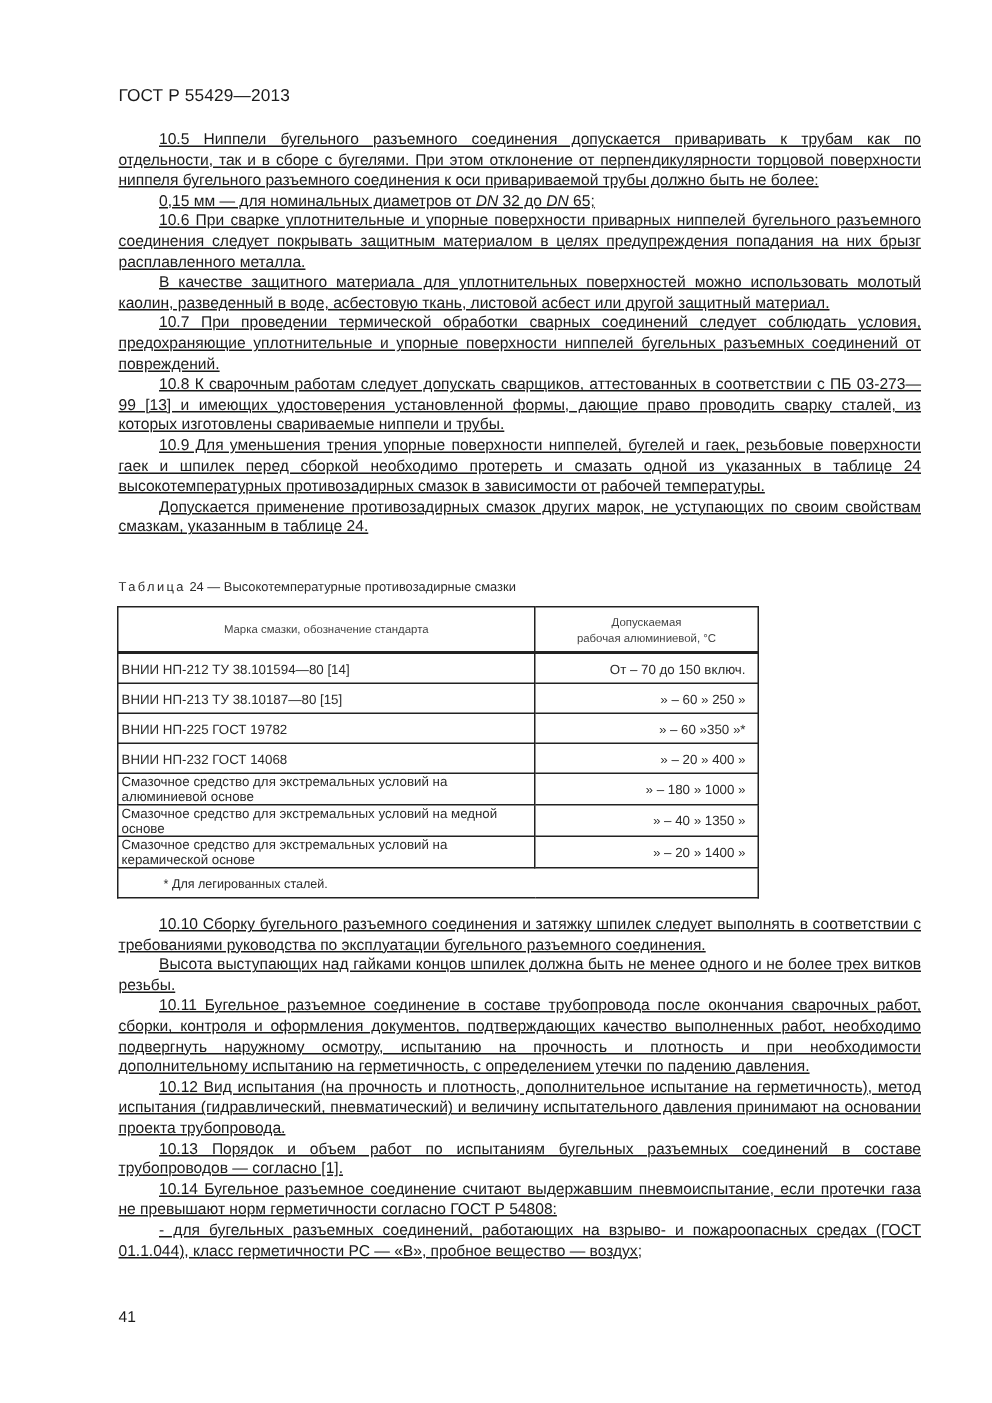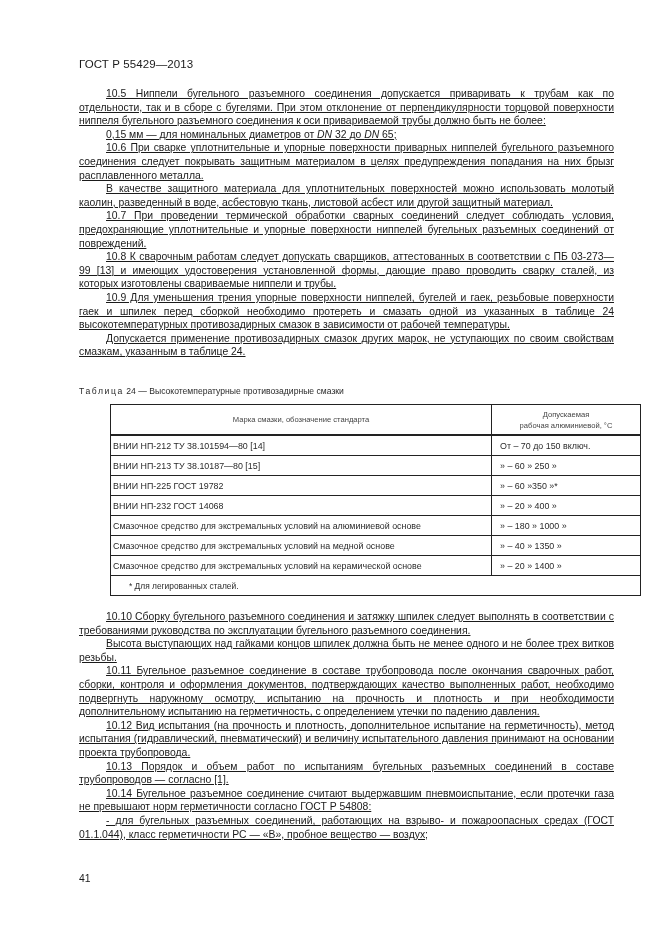--- a/index.html
+++ b/index.html
@@ -4,27 +4,27 @@
 <style>
   html, body { margin: 0; padding: 0; background: #ffffff; }
   body { width: 661px; height: 935px; position: relative; overflow: hidden;
          font-family: "Liberation Sans", sans-serif; color: #1a1a1a; }
   .header-title { position: absolute; left: 79px; top: 58px; font-size: 11.5px; font-weight: normal; letter-spacing: 0.1px; }
   .body-text { position: absolute; left: 79px; width: 535px; font-size: 10.4px; line-height: 13.6px; text-align: justify; text-decoration: underline; }
   .p { margin: 0; text-indent: 27px; }
   .p.sub { text-indent: 27px; }
   .table-caption { position: absolute; left: 79px; top: 386px; font-size: 8.6px; color: #2a2a2a; text-align: right; }
   .table-caption .spaced { letter-spacing: 1.6px; }
-  table.t24 { position: absolute; left: 78px; top: 404px; width: 531px; border-collapse: collapse; font-size: 8.9px; color: #2a2a2a; margin-left: 32px; }
+  table.t24 { position: absolute; left: 78px; top: 404px; width: 428px; border-collapse: collapse; font-size: 8.9px; color: #2a2a2a; }
   table.t24 td, table.t24 th { border: 1px solid #222; padding: 0 8px; height: 19px; font-weight: normal; }
   table.t24 th { height: 29px; font-size: 7.6px; line-height: 11px; text-align: center; color: #444; }
   table.t24 thead tr { border-bottom: 2px solid #222; }
-  table.t24 td.c2 { text-align: left; width: 132px; }
+  table.t24 td.c2 { text-align: right; width: 132px; }
   table.t24 td.c1 { text-align: left; padding-left: 2px; }
-  table.t24 td.foot { padding-left: 18px; font-size: 8.4px; }
+  table.t24 td.foot { padding-left: 30px; font-size: 8.4px; }
   .page-number { position: absolute; left: 79px; top: 873px; font-size: 10.4px; }
   i { font-style: italic; }
 </style>
 </head>
 <body>
 
 <div class="header-title">ГОСТ Р 55429—2013</div>
 
 <div class="body-text" style="top:87px;">
   <p class="p">10.5 Ниппели бугельного разъемного соединения допускается приваривать к трубам как по отдельности, так и в сборе с бугелями. При этом отклонение от перпендикулярности торцовой поверхности ниппеля бугельного разъемного соединения к оси привариваемой трубы должно быть не более:</p>

